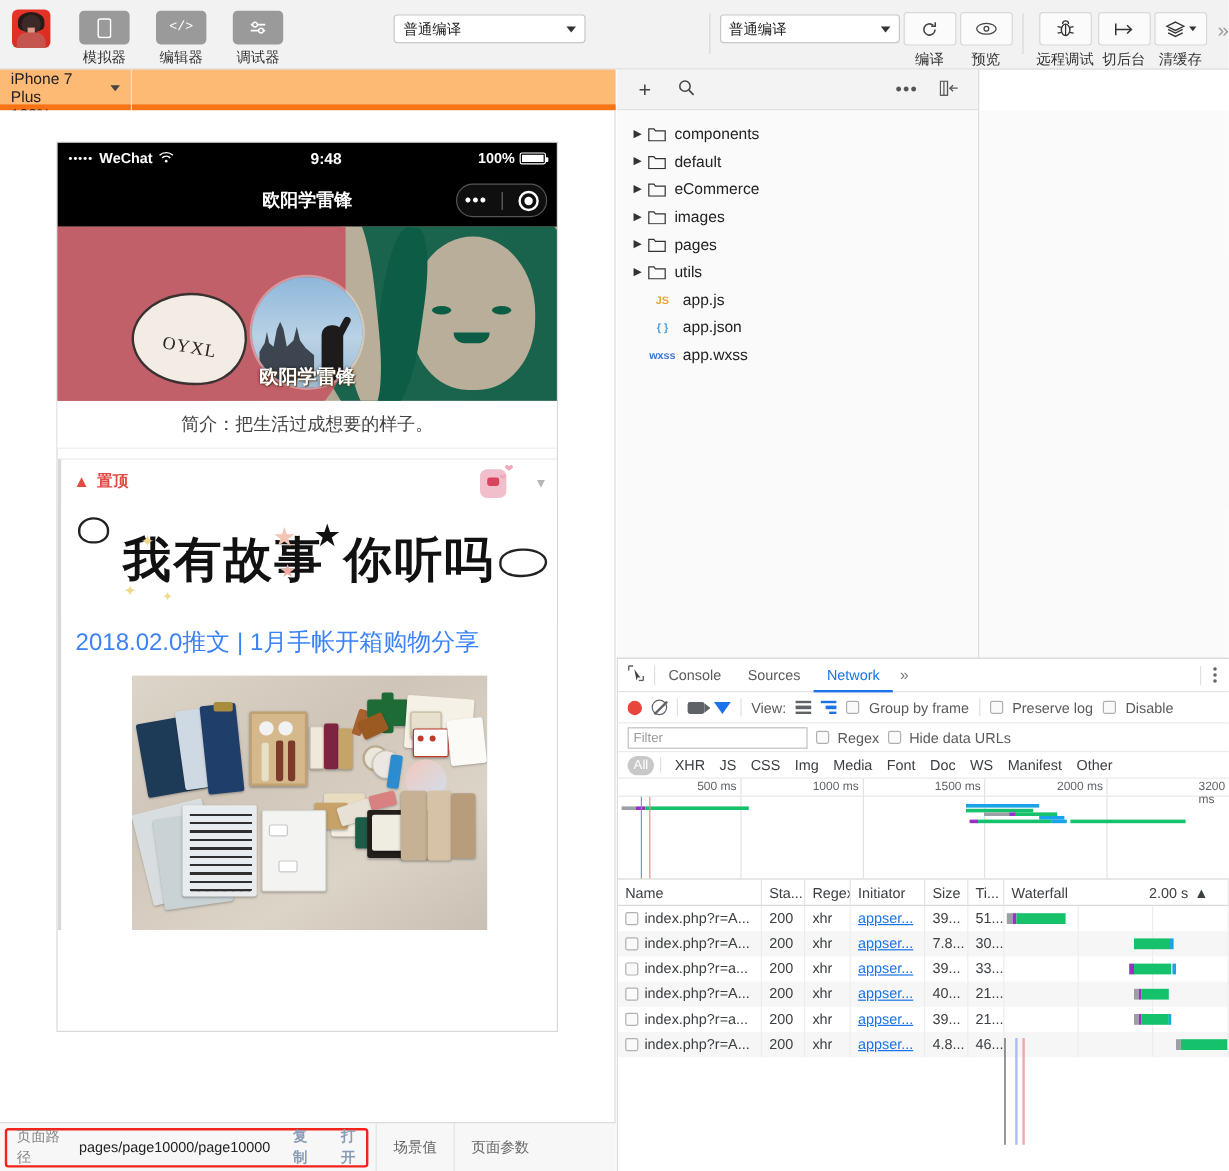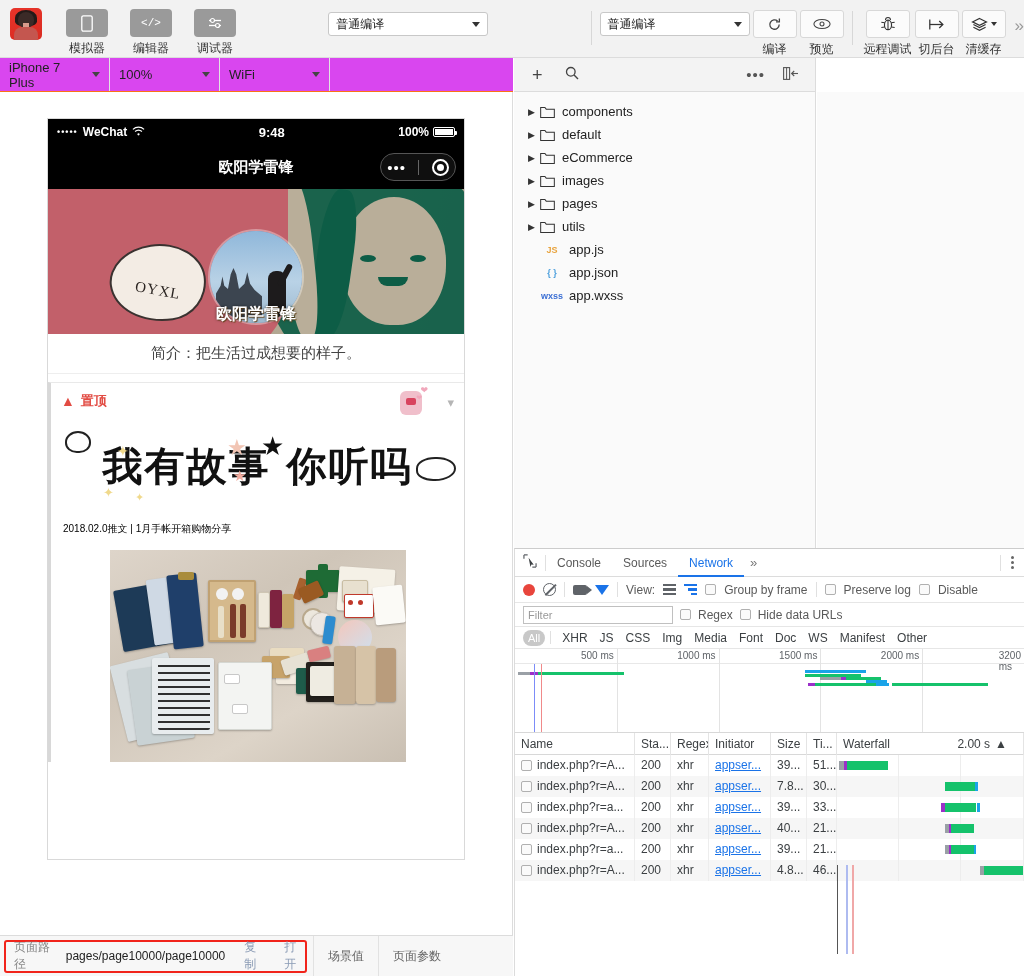--- a/index.html
+++ b/index.html
@@ -79,21 +79,21 @@
     width: 44px; height: 28px; background: #fbfbfb; border: 1px solid #d8d8d8;
     border-radius: 3px; display: flex; align-items: center; justify-content: center;
     margin-top: 10px;
   }
   .tb-icon-item .ilbl { font-size: 12px; color: #333; margin-top: 3px; }
   .chev-more { color: #9a9a9a; font-size: 17px; margin: 16px 0 0 9px; }
 
   
   .devicebar {
     position: absolute; left: 0; top: 58px; width: 513px; height: 34px;
-    background: #d946ef; border-bottom: 1px solid #f97316; display: flex;
+    background: #fdba74; border-bottom: 5px solid #f97316; display: flex; flex-direction: column;
   }
   .dv-cell {
     display: flex; align-items: center; justify-content: space-between;
     padding: 0 9px; border-right: 1px solid #e2e2e2; font-size: 13px; color: #222;
   }
   .dv-cell .cv { width: 0; height: 0; border-left: 4px solid transparent;
     border-right: 4px solid transparent; border-top: 5px solid #444; margin-left: 12px; }
   .dv-w1 { width: 110px; } .dv-w2 { width: 110px; } .dv-w3 { width: 110px; }
   .dv-rest { flex: 1; }
 
@@ -210,21 +210,21 @@
   .bigtitle .star3 { position:absolute; left: 182px; top: 48px; color:#f3ada0; font-size: 15px; }
   .bigtitle .spk1 { position:absolute; left: 66px; top: 24px; color:#f0d98c; font-size: 14px; }
   .bigtitle .spk2 { position:absolute; left: 52px; top: 66px; color:#f0d98c; font-size: 13px; }
   .bigtitle .spk3 { position:absolute; left: 84px; top: 72px; color:#f0d98c; font-size: 11px; }
   .bigtitle .catL { position:absolute; left: 14px; top: 12px; width: 26px; height: 22px;
     border:2px solid #222; border-radius: 50% 50% 45% 45%; background:#fff; }
   .bigtitle .catR { position:absolute; right: 8px; top: 38px; width: 40px; height: 24px;
     border:2px solid #222; border-radius: 50% 50% 55% 45%; background:#fff; }
 
   .artline {
-    padding: 8px 12px 14px 12px; font-size: 10px; color:#000000;
+    padding: 8px 12px 14px 12px; font-size: 20px; color:#3b82f6;
   }
   .photo {
     width: 296px; height: 212px; margin: 0 auto 16px auto; position: relative;
     background: linear-gradient(150deg,#ded5ca 0%, #cfc5b8 35%, #ddd4c8 70%, #c9bfb2 100%);
     overflow: hidden;
   }
   .photo .it { position:absolute; border-radius: 2px; }
   .photo .sh { box-shadow: 0 1px 2px rgba(0,0,0,.25); }
 
   
@@ -334,21 +334,21 @@
     position: absolute; left: 0; top: 935px; width: 513px; height: 41px;
     background:#f7f7f7; border-top:1px solid #dcdcdc; display:flex; align-items:center;
   }
   .pathbox {
     position: absolute; left: 4px; top: 4px; width: 303px; height: 33px;
     border: 2px solid #f1241b; border-radius: 3px;
   }
   .pathrow { display:flex; align-items:center; height:100%; padding-left:8px; font-size:12px; }
   .pathrow .k { color:#888; margin-right:10px; }
   .pathrow .v { color:#222; }
-  .pathrow .a { color:#8a9bb5; margin-left:19px; }
+  .pathrow .a { color:#8a9bb5; margin-left:19px;font-weight:bold; }
   .bb-cell { height:41px; line-height:41px; padding:0 14px; font-size:12px; color:#666;
     border-left:1px solid #e2e2e2; }
 </style>
 </head>
 <body>
 
 <div id="app">
 
   <div class="toolbar">
     <div class="tb-avatar">

